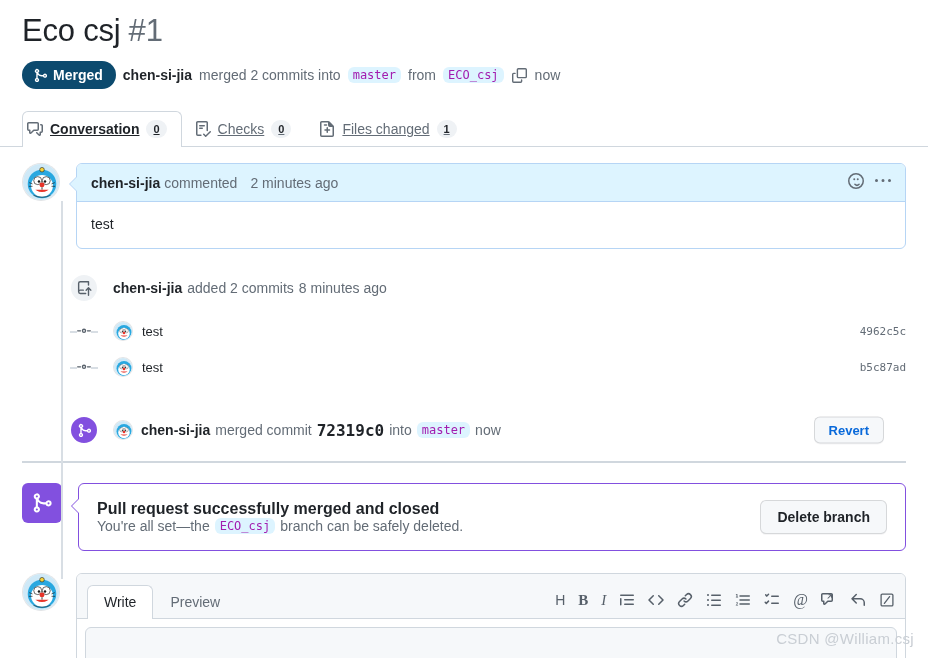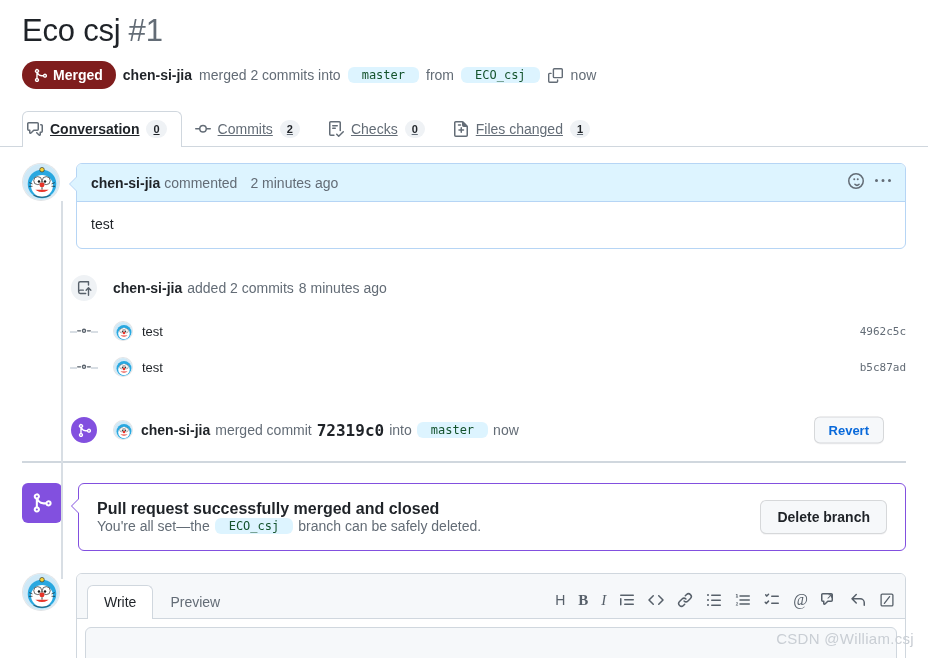--- a/index.html
+++ b/index.html
@@ -25,29 +25,29 @@
   .pr-number { font-size: 31px; font-weight: 300; color: #636c76; }
 
   
   .subhead {
     display: flex; align-items: center; gap: 7px;
     padding: 12px 0 0 22px;
     font-size: 14px; color: #636c76;
   }
   .state-badge {
     display: inline-flex; align-items: center; gap: 5px;
-    background: #7f1d1d; color: #fff;
+    background: #0c4a6e; color: #fff;
     border-radius: 999px; padding: 5px 13px 5px 11px;
     font-size: 14px; font-weight: 600; line-height: 18px;
   }
   .state-badge svg { display: block; }
   .author { color: #1f2328; font-weight: 600; }
   .branch-tag {
-    background: #ddf4ff; color: #14532d;
-    border-radius: 6px; padding: 1px 14px;
+    background: #ddf4ff; color: #a21caf;
+    border-radius: 6px; padding: 1px 5px;
     font-family: "DejaVu Sans Mono", monospace; font-size: 12px;
   }
   .copy-icon { display: inline-flex; color: #636c76; margin: 0 1px; vertical-align: middle;}
 
   
   .tabs {
     margin-top: 17px;
     padding-left: 22px;
     border-bottom: 1px solid #d0d7de;
     display: flex; align-items: flex-end; gap: 8px;
@@ -258,29 +258,20 @@
     <div class="tab active">
       <span class="tab-icon">
         <svg width="16" height="16" viewBox="0 0 16 16" fill="currentColor" aria-hidden="true">
           <path d="M1.75 1h8.5c.966 0 1.75.784 1.75 1.75v5.5A1.75 1.75 0 0 1 10.25 10H7.061l-2.574 2.573A1.458 1.458 0 0 1 2 11.543V10h-.25A1.75 1.75 0 0 1 0 8.25v-5.5C0 1.784.784 1 1.75 1ZM1.5 2.75v5.5c0 .138.112.25.25.25h1a.75.75 0 0 1 .75.75v2.19l2.72-2.72a.749.749 0 0 1 .53-.22h3.5a.25.25 0 0 0 .25-.25v-5.5a.25.25 0 0 0-.25-.25h-8.5a.25.25 0 0 0-.25.25Zm13 2a.25.25 0 0 0-.25-.25h-.5a.75.75 0 0 1 0-1.5h.5c.966 0 1.75.784 1.75 1.75v5.5A1.75 1.75 0 0 1 14.25 12H14v1.543a1.458 1.458 0 0 1-2.487 1.03L9.22 12.28a.749.749 0 0 1 .326-1.275.749.749 0 0 1 .734.215l2.22 2.22v-2.19a.75.75 0 0 1 .75-.75h1a.25.25 0 0 0 .25-.25Z"></path>
         </svg>
       </span>
       <span>Conversation</span>
       <span class="counter">0</span>
     </div>
 
-    <div class="tab">
-      <span class="tab-icon">
-        <svg width="16" height="16" viewBox="0 0 16 16" fill="currentColor" aria-hidden="true">
-          <path d="M11.93 8.5a4.002 4.002 0 0 1-7.86 0H.75a.75.75 0 0 1 0-1.5h3.32a4.002 4.002 0 0 1 7.86 0h3.32a.75.75 0 0 1 0 1.5Zm-1.43-.75a2.5 2.5 0 1 0-5 0 2.5 2.5 0 0 0 5 0Z"></path>
-        </svg>
-      </span>
-      <span>Commits</span>
-      <span class="counter">2</span>
-    </div>
 
     <div class="tab">
       <span class="tab-icon">
         <svg width="16" height="16" viewBox="0 0 16 16" fill="currentColor" aria-hidden="true">
           <path d="M2.5 1.75v11.5c0 .138.112.25.25.25h3.17a.75.75 0 0 1 0 1.5H2.75A1.75 1.75 0 0 1 1 13.25V1.75C1 .784 1.784 0 2.75 0h8.5C12.216 0 13 .784 13 1.75v7.736a.75.75 0 0 1-1.5 0V1.75a.25.25 0 0 0-.25-.25h-8.5a.25.25 0 0 0-.25.25Zm13.274 9.537-4.557 4.45a.75.75 0 0 1-1.055-.008l-1.943-1.95a.75.75 0 0 1 1.062-1.058l1.419 1.425 4.026-3.932a.75.75 0 1 1 1.048 1.073ZM4.75 4h4.5a.75.75 0 0 1 0 1.5h-4.5a.75.75 0 0 1 0-1.5Zm0 2.5h2.5a.75.75 0 0 1 0 1.5h-2.5a.75.75 0 0 1 0-1.5Z"></path>
         </svg>
       </span>
       <span>Checks</span>
       <span class="counter">0</span>
     </div>

